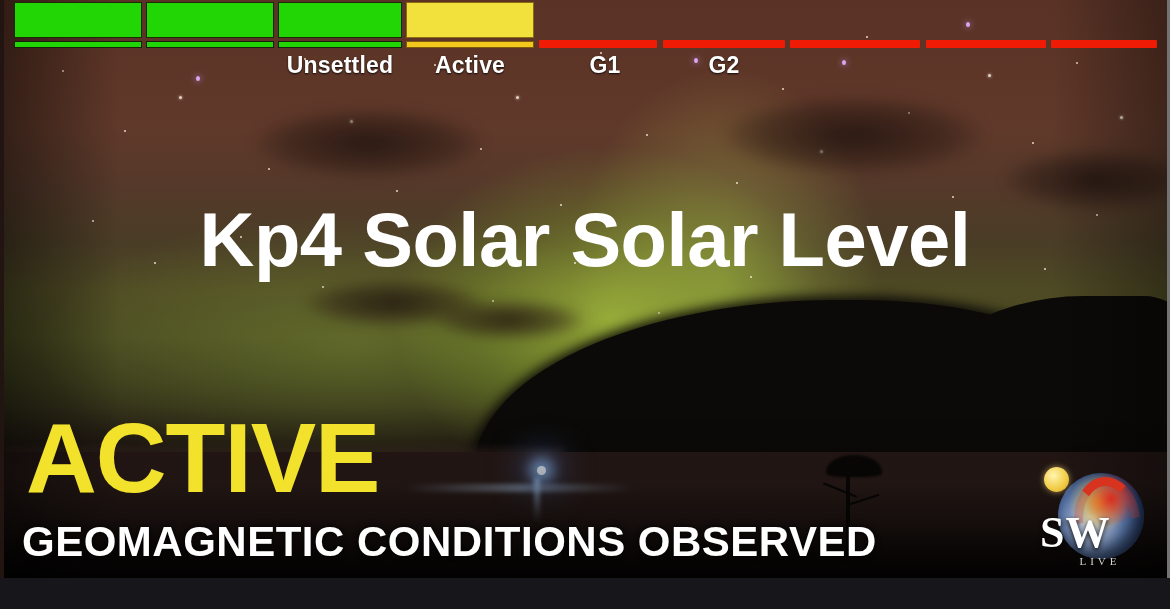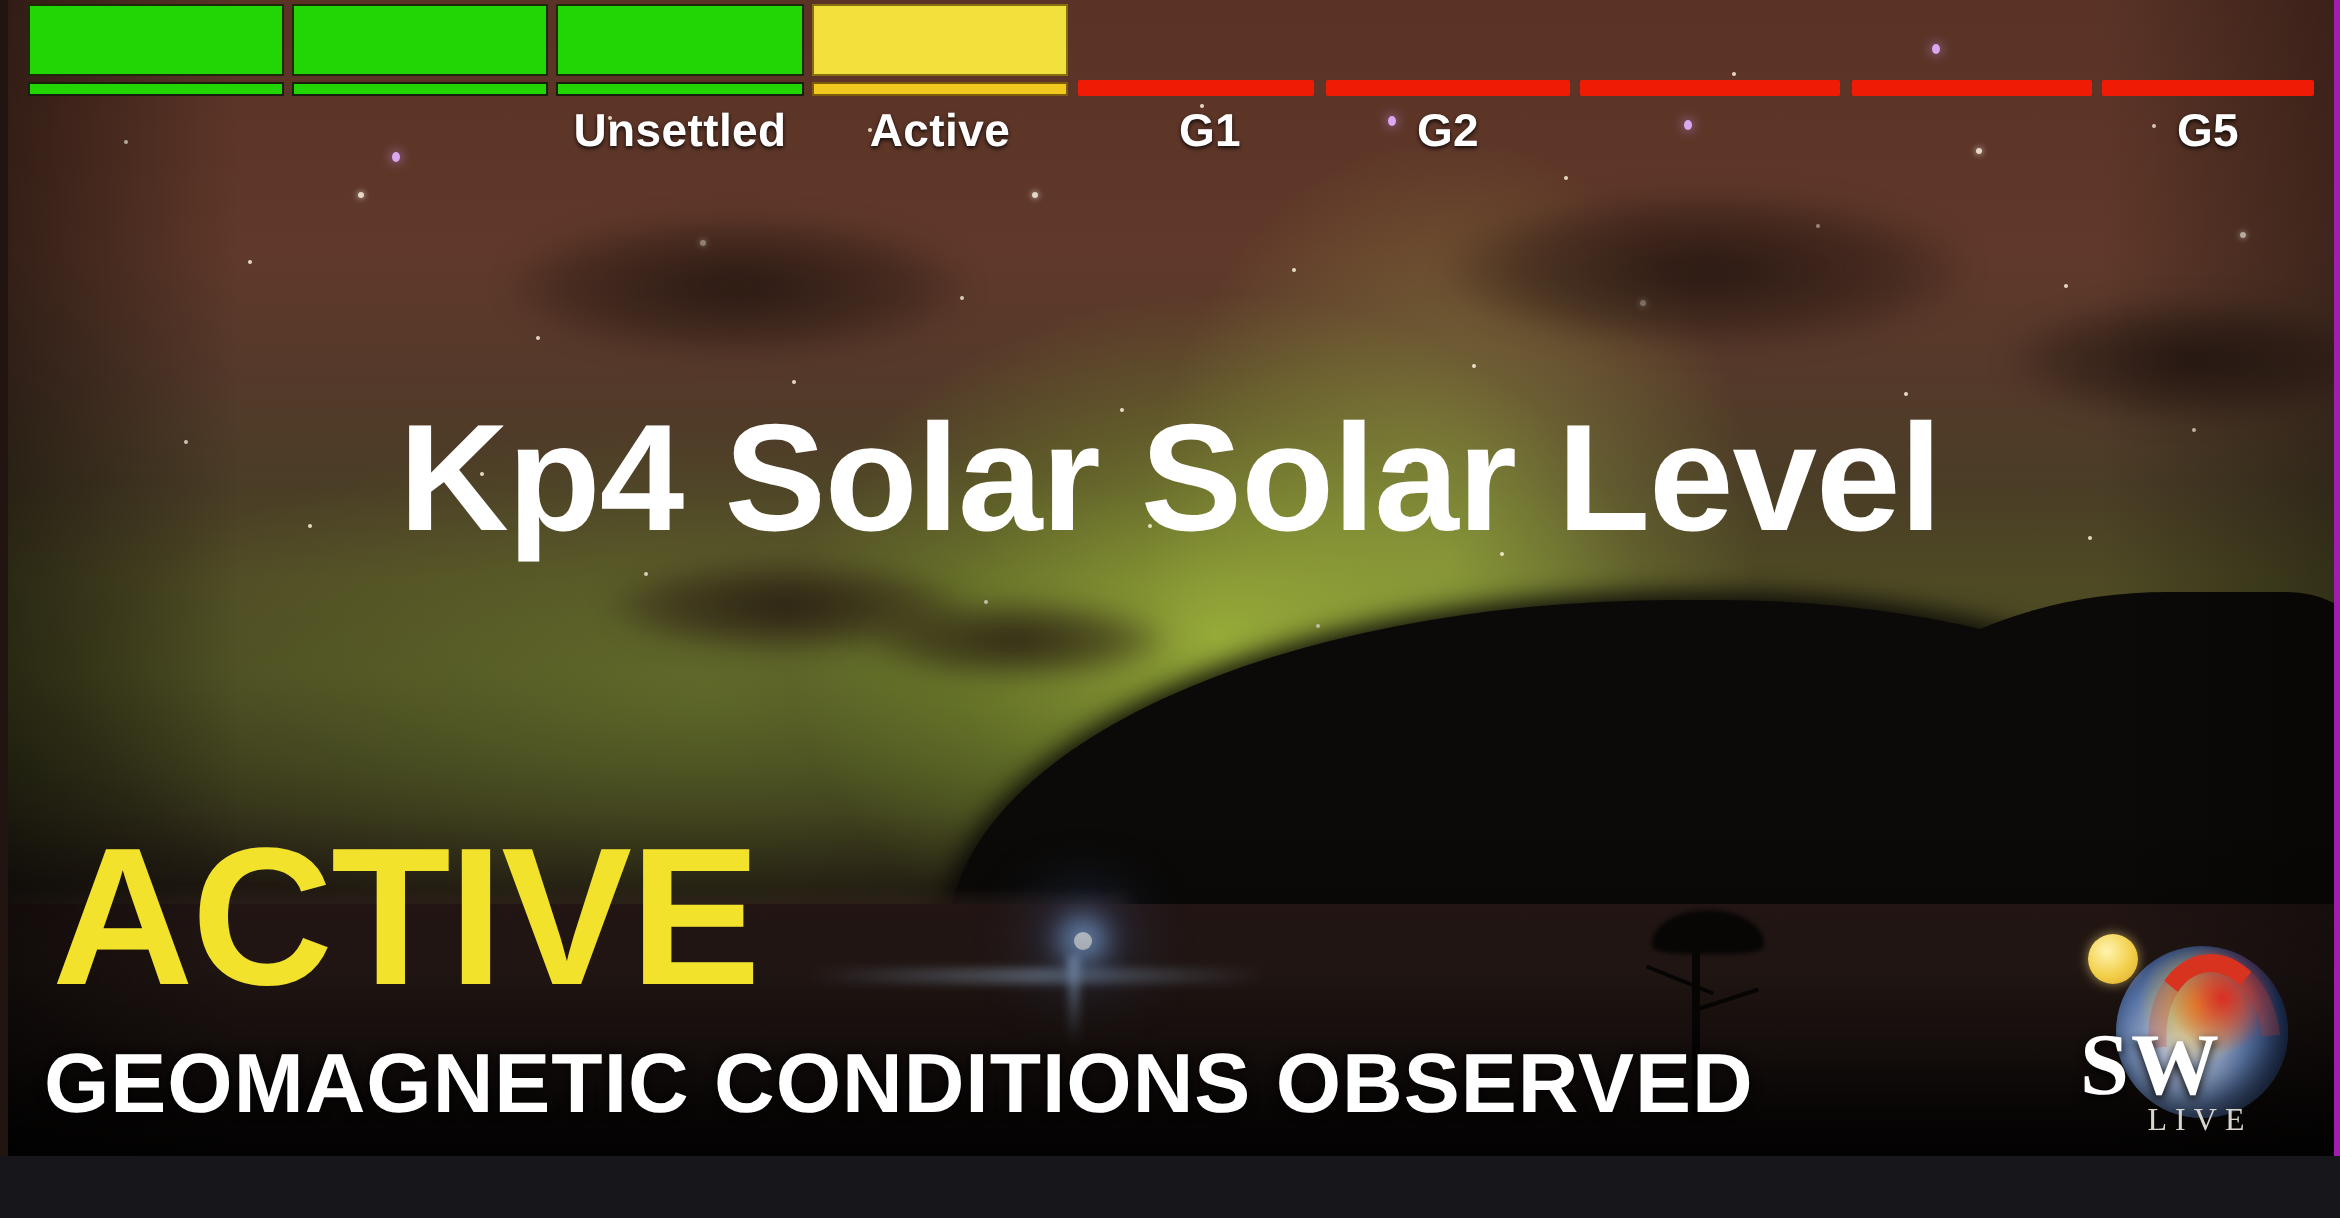--- a/index.html
+++ b/index.html
@@ -9,21 +9,21 @@
   }
   body {
     font-family: "Liberation Sans", sans-serif;
   }
 
   .stage {
     position: relative;
     width: 1170px;
     height: 609px;
     overflow: hidden;
-    background: #a21caf;
+    background: #737373;
   }
 
   
   .photo {
     position: absolute;
     left: 4px;
     top: 0;
     width: 1163px;
     height: 580px;
     overflow: hidden;
@@ -317,21 +317,21 @@
     text-shadow: 0 2px 5px rgba(0,0,0,0.95);
   }
   .logo .live {
     position: absolute;
     left: 0; top: 98px;
     width: 120px;
     text-align: center;
     color: #d9d4cc;
     font-family: "Liberation Serif", serif;
     font-weight: 400;
-    font-size: 16px;
+    font-size: 11px;
     line-height: 16px;
     letter-spacing: 4px;
   }
 </style>
 </head>
 <body>
 
 <div class="stage">
 
   <div class="photo">
@@ -421,21 +421,20 @@
     <div class="strip red" style="left:539px;  width:118px;"></div>
     <div class="strip red" style="left:663px;  width:122px;"></div>
     <div class="strip red" style="left:790px;  width:130px;"></div>
     <div class="strip red" style="left:926px;  width:120px;"></div>
     <div class="strip red" style="left:1051px; width:106px;"></div>
 
     <div class="scale-label" style="left:278px; width:124px;">Unsettled</div>
     <div class="scale-label" style="left:406px; width:128px;">Active</div>
     <div class="scale-label" style="left:546px; width:118px;">G1</div>
     <div class="scale-label" style="left:663px; width:122px;">G2</div>
-    <div class="scale-label" style="left:1051px; width:106px;">G5</div>
   </div>
 
   <div class="headline">Kp4 Solar Solar Level</div>
 
   <div class="status-word">ACTIVE</div>
   <div class="status-sub">GEOMAGNETIC CONDITIONS OBSERVED</div>
 
   <div class="logo">
     <div class="globe"></div>
     <div class="swoosh"></div>

